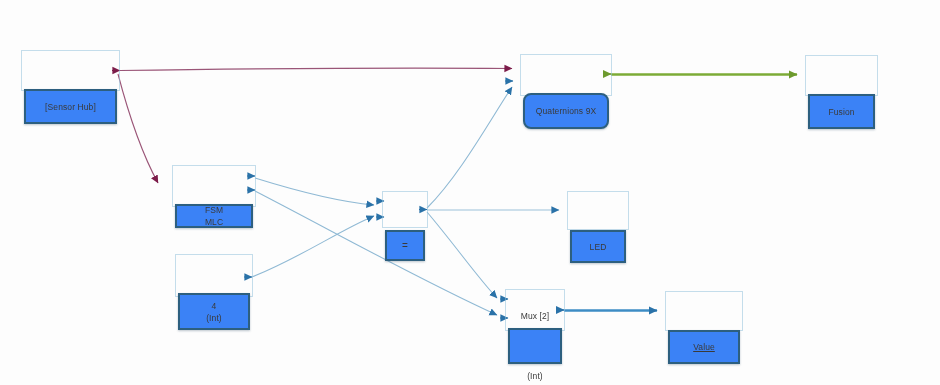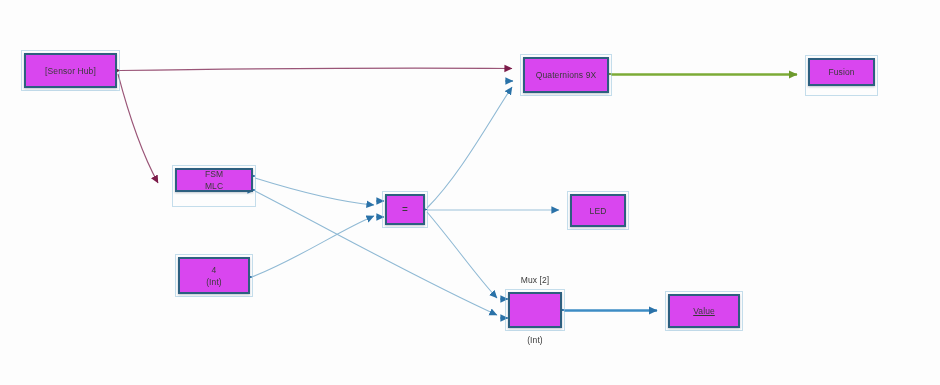--- a/index.html
+++ b/index.html
@@ -18,32 +18,33 @@
   #edge-layer {
     position: absolute;
     left: 0;
     top: 0;
     width: 940px;
     height: 385px;
   }
   .node {
     position: absolute;
     box-sizing: border-box;
-    background: #d946ef;
+    background: #3b82f6;
     border: 2px solid #2d5f7f;
     display: flex;
     flex-direction: column;
     justify-content: center;
     color: #3a3a3a;
     font-size: 8.5px;
     line-height: 12px;
     letter-spacing: 0.1px;
     text-align: center;
     box-shadow: 0 1px 2px rgba(40,70,95,0.30);
     z-index: 5;
+    margin-top: 36px;
   }
   .node .line2 { display: block; }
   .node.op { font-size: 10px; letter-spacing: 0; }
   .node-halo {
     position: absolute;
     box-sizing: border-box;
     border: 1px solid rgba(150,195,220,0.55);
     z-index: 4;
     pointer-events: none;
   }
@@ -129,34 +130,34 @@
 
   <div class="node" style="left:178px; top:257px; width:72px; height:37px;">
     <span>4</span>
     <span class="line2">(Int)</span>
   </div>
 
   <div class="node op" style="left:385px; top:194px; width:40px; height:31px;">
     <span>=</span>
   </div>
 
-  <div class="node" style="left:523px; top:57px; width:86px; height:36px;">
+  <div class="node" style="left:523px; top:57px; width:86px; height:36px;border-radius:8px;">
     <span>Quaternions 9X</span>
   </div>
 
   <div class="node" style="left:570px; top:194px; width:56px; height:33px;">
     <span>LED</span>
   </div>
 
   <div class="node" style="left:508px; top:292px; width:54px; height:36px;gap:48px;">
     <span>Mux [2]</span>
     <span class="line2">(Int)</span>
   </div>
 
-  <div class="node" style="left:808px; top:58px; width:67px; height:28px;">
+  <div class="node" style="left:808px; top:58px; width:67px; height:35px;">
     <span>Fusion</span>
   </div>
 
   <div class="node" style="left:668px; top:294px; width:72px; height:34px;text-decoration:underline;">
     <span>Value</span>
   </div>
 
 </div>
 
 </body></html>

